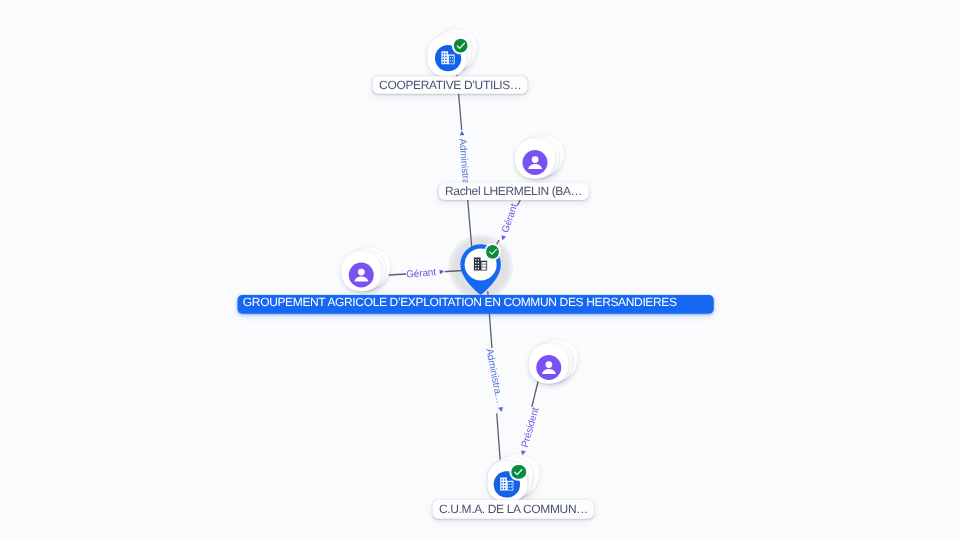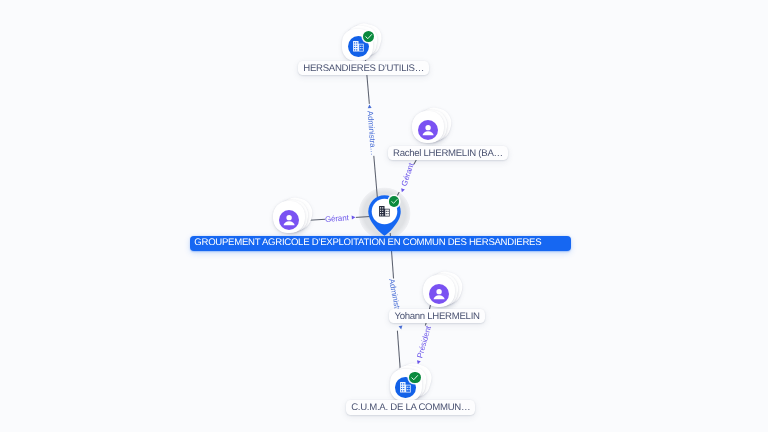--- a/index.html
+++ b/index.html
@@ -103,36 +103,36 @@
             <path d="M3.4 3.2 h8.8 v4.4 h8.4 v12.6 h-17.2 z M4.95 5.4 h1.8 v1.8 h-1.8 z M8.38 5.4 h1.8 v1.8 h-1.8 z M4.95 9.15 h1.8 v1.8 h-1.8 z M8.38 9.15 h1.8 v1.8 h-1.8 z M4.95 12.9 h1.8 v1.8 h-1.8 z M8.38 12.9 h1.8 v1.8 h-1.8 z M4.95 16.65 h1.8 v1.8 h-1.8 z M8.38 16.65 h1.8 v1.8 h-1.8 z M13.3 9.1 h6.2 v10 h-6.2 z M14.3 11.0 h1.5 v1.8 h-1.5 z M17.2 11.0 h1.5 v1.8 h-1.5 z M14.3 14.8 h1.5 v1.8 h-1.5 z M17.2 14.8 h1.5 v1.8 h-1.5 z" fill-rule="evenodd"></path>
           </g>
         </svg>
     </div>
     <div class="badge" style="left:5.5px;top:-12.9px;width:11.2px;height:11.2px;background:#0a8a3e">
       <svg viewBox="0 0 24 24" width="9.4" height="9.4">
         <path d="M4.8 12.2l4.8 5.0L19.4 6.6" stroke="#eafaef" stroke-width="2.5" fill="none" stroke-linecap="round" stroke-linejoin="round"></path>
       </svg>
     </div>
   </div>
-  <div class="label" style="left:298.3px;top:61px">HERSANDIERES D’UTILIS…</div>
+  <div class="label" style="left:298.3px;top:61px">COOPERATIVE D’UTILIS…</div>
 
   <div class="node" style="left:428.3px;top:130px">
     <div class="stack" style="left:-9px;top:-22.2px;width:32px;height:32px;border-radius:14.5px;transform:rotate(16deg)"></div>
     <div class="stack" style="left:-13px;top:-20.3px;width:32px;height:32px;border-radius:14.5px;transform:rotate(8deg)"></div>
     <div class="stack" style="left:-16.1px;top:-19.4px;width:32px;height:32px;border-radius:14.5px"></div>
     <div class="disc" style="left:-10.1px;top:-10.1px;width:20.2px;height:20.2px;background:#7a52f2">
       <svg viewBox="0 0 24 24" width="20.2" height="20.2">
           <g class="per" fill="#fff">
             <circle cx="12" cy="9.1" r="3.2"></circle>
             <path d="M12 13.4c-3.6 0-6.2 2.1-6.6 4.6h13.2c-0.4-2.5-3-4.6-6.6-4.6z"></path>
           </g>
         </svg>
     </div>
   </div>
-  <div class="label" style="left:388px;top:145.8px">Rachel LHERMELIN (BA…</div>
+  <div class="label" style="left:351px;top:145.8px">Rachel LHERMELIN (BA…</div>
 
   <div class="node" style="left:289px;top:220px">
     <div class="stack" style="left:-9px;top:-22.2px;width:32px;height:32px;border-radius:14.5px;transform:rotate(16deg)"></div>
     <div class="stack" style="left:-13px;top:-20.3px;width:32px;height:32px;border-radius:14.5px;transform:rotate(8deg)"></div>
     <div class="stack" style="left:-16.1px;top:-19.4px;width:32px;height:32px;border-radius:14.5px"></div>
     <div class="disc" style="left:-10.1px;top:-10.1px;width:20.2px;height:20.2px;background:#7a52f2">
       <svg viewBox="0 0 24 24" width="20.2" height="20.2">
           <g class="per" fill="#fff">
             <circle cx="12" cy="9.1" r="3.2"></circle>
             <path d="M12 13.4c-3.6 0-6.2 2.1-6.6 4.6h13.2c-0.4-2.5-3-4.6-6.6-4.6z"></path>
@@ -165,21 +165,20 @@
     <div class="stack" style="left:-16.1px;top:-19.4px;width:32px;height:32px;border-radius:14.5px"></div>
     <div class="disc" style="left:-10.1px;top:-10.1px;width:20.2px;height:20.2px;background:#7a52f2">
       <svg viewBox="0 0 24 24" width="20.2" height="20.2">
           <g class="per" fill="#fff">
             <circle cx="12" cy="9.1" r="3.2"></circle>
             <path d="M12 13.4c-3.6 0-6.2 2.1-6.6 4.6h13.2c-0.4-2.5-3-4.6-6.6-4.6z"></path>
           </g>
         </svg>
     </div>
   </div>
-  <div class="label" style="left:389.4px;top:309px">Yohann LHERMELIN</div>
 
   <div class="node" style="left:405.7px;top:387.4px">
     <div class="stack" style="left:-7.2px;top:-23.7px;width:31.5px;height:31.5px;border-radius:13px;transform:rotate(16deg)"></div>
     <div class="stack" style="left:-11.5px;top:-21.6px;width:31.5px;height:31.5px;border-radius:13px;transform:rotate(9deg)"></div>
     <div class="stack" style="left:-15.7px;top:-18px;width:31.5px;height:31.5px;border-radius:13px"></div>
     <div class="disc" style="left:-10.3px;top:-10.3px;width:20.6px;height:20.6px;background:#1261e8">
       <svg viewBox="0 0 24 24" width="14.8" height="14.8" style="position:absolute;left:2.9px;top:2.9px">
           <g class="bld" fill="#eef4ff">
             <path d="M3.4 3.2 h8.8 v4.4 h8.4 v12.6 h-17.2 z M4.95 5.4 h1.8 v1.8 h-1.8 z M8.38 5.4 h1.8 v1.8 h-1.8 z M4.95 9.15 h1.8 v1.8 h-1.8 z M8.38 9.15 h1.8 v1.8 h-1.8 z M4.95 12.9 h1.8 v1.8 h-1.8 z M8.38 12.9 h1.8 v1.8 h-1.8 z M4.95 16.65 h1.8 v1.8 h-1.8 z M8.38 16.65 h1.8 v1.8 h-1.8 z M13.3 9.1 h6.2 v10 h-6.2 z M14.3 11.0 h1.5 v1.8 h-1.5 z M17.2 11.0 h1.5 v1.8 h-1.5 z M14.3 14.8 h1.5 v1.8 h-1.5 z M17.2 14.8 h1.5 v1.8 h-1.5 z" fill-rule="evenodd"></path>
           </g>

